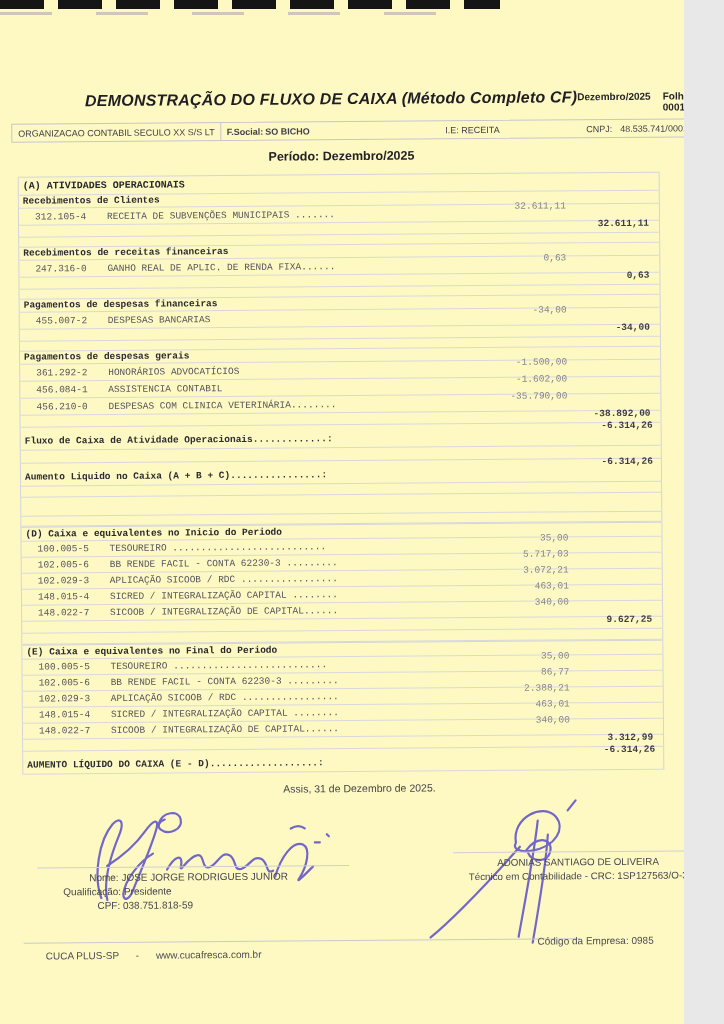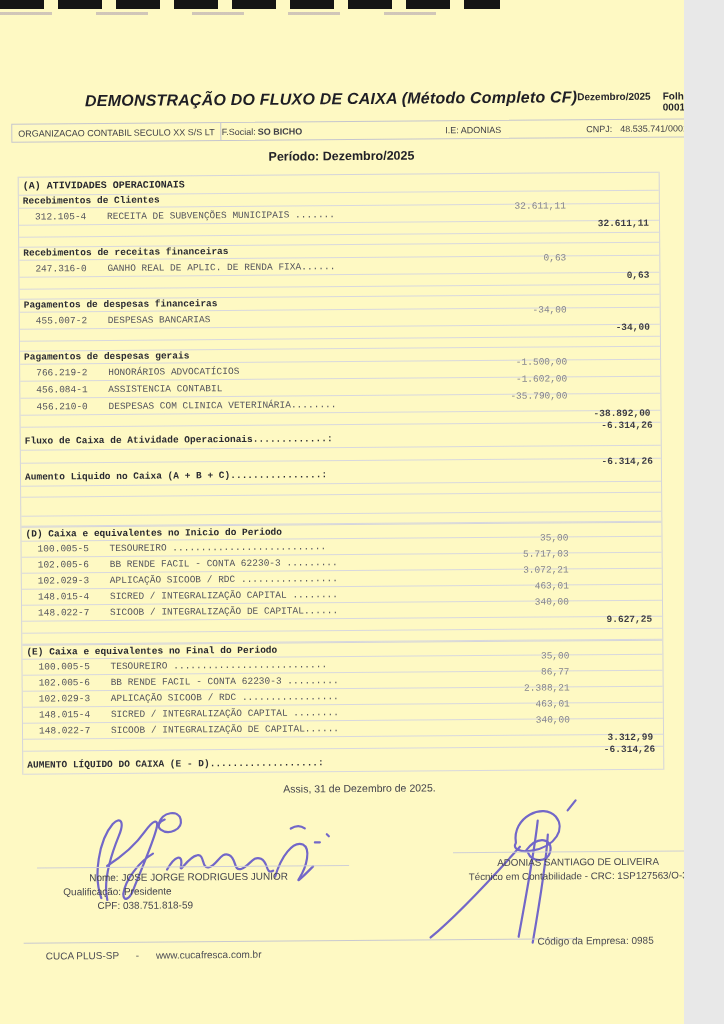--- a/index.html
+++ b/index.html
@@ -15,21 +15,21 @@
   
   .title-row{display:flex;align-items:baseline;padding:0 16px 0 86px;margin-top:90px;}
   .doc-title{margin:0;font-size:16px;font-style:italic;font-weight:bold;letter-spacing:.2px;
              color:#1e1e24;white-space:nowrap;}
   .title-right{margin-left:auto;display:flex;gap:12px;font-size:10px;font-weight:bold;color:#26262c;
                position:relative;top:-2px;}
   .info-row{position:relative;margin:4px 2px 0 12px;width:696px;height:17px;
             border:1px solid #c6c6ce;display:flex;align-items:center;
             font-size:9px;color:#3f3f47;white-space:nowrap;background:transparent;}
   .c-company{padding:0 6px;border-right:1px solid #c6c6ce;height:100%;display:flex;align-items:center;}
-  .c-fsocial{}
+  .c-fsocial{padding-left:5px;font-weight:bold;}
   .c-fsocial b{margin-left:2px;}
   .c-ie{position:absolute;left:433px;}
   .c-cnpj{position:absolute;left:574px;}
   .c-cnpj .lbl{margin-right:8px;}
   .period{margin-top:9px;text-align:center;font-size:12.5px;font-weight:bold;color:#222228;}
 
   
   .stmt{margin:11px 0 0 18px;width:640px;border-left:1px solid #d4d4db;border-right:1px solid #d4d4db;
         font-family:"Liberation Mono","DejaVu Sans Mono",monospace;font-size:9.5px;line-height:10px;
         color:#55555e;}
@@ -86,21 +86,21 @@
       <h1 class="doc-title">DEMONSTRAÇÃO DO FLUXO DE CAIXA (Método Completo CF)</h1>
       <div class="title-right">
         <span>Dezembro/2025</span>
         <span>Folha: 0001</span>
       </div>
     </div>
 
     <div class="info-row">
       <span class="c-company">ORGANIZACAO CONTABIL SECULO XX S/S LT</span>
       <span class="c-fsocial"><span>F.Social:</span><b>SO BICHO</b></span>
-      <span class="c-ie">I.E: ADONIAS</span>
+      <span class="c-ie">I.E: RECEITA</span>
       <span class="c-cnpj"><span class="lbl">CNPJ:</span><span>48.535.741/0001-01</span></span>
     </div>
 
     <div class="period">Período: Dezembro/2025</div>
 
     <div class="stmt">
       <div class="sec-head">(A) ATIVIDADES OPERACIONAIS</div>
 
       <div class="grp-head">Recebimentos de Clientes</div>
       <div class="acct">
@@ -130,21 +130,21 @@
         <span class="desc">DESPESAS BANCARIAS</span>
         <span class="val">-34,00</span>
       </div>
       <div class="sub">
           <span class="sval">-34,00</span>
         </div>
       <div class="gap9"></div>
 
       <div class="grp-head">Pagamentos de despesas gerais</div>
       <div class="acct">
-        <span class="code">766.219-2</span>
+        <span class="code">361.292-2</span>
         <span class="desc">HONORÁRIOS ADVOCATÍCIOS</span>
         <span class="val">-1.500,00</span>
       </div>
       <div class="acct">
         <span class="code">456.084-1</span>
         <span class="desc">ASSISTENCIA CONTABIL</span>
         <span class="val">-1.602,00</span>
       </div>
       <div class="acct">
         <span class="code">456.210-0</span>

